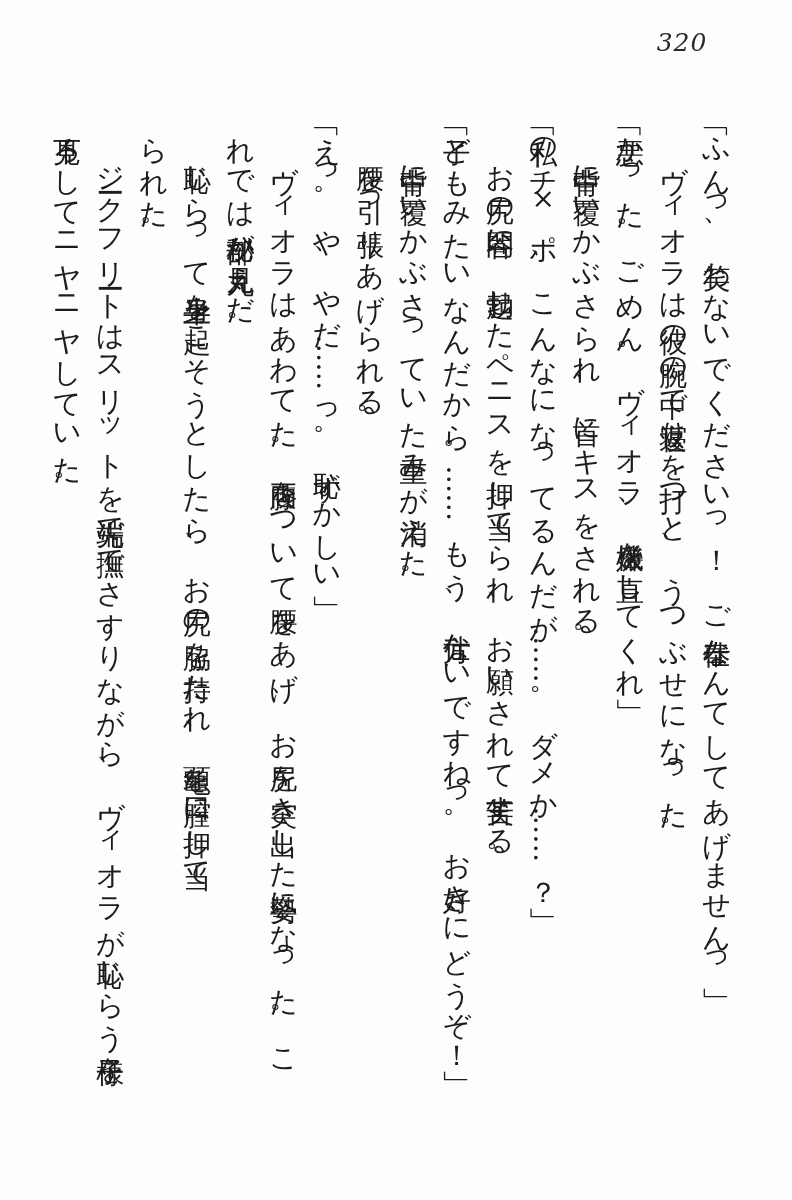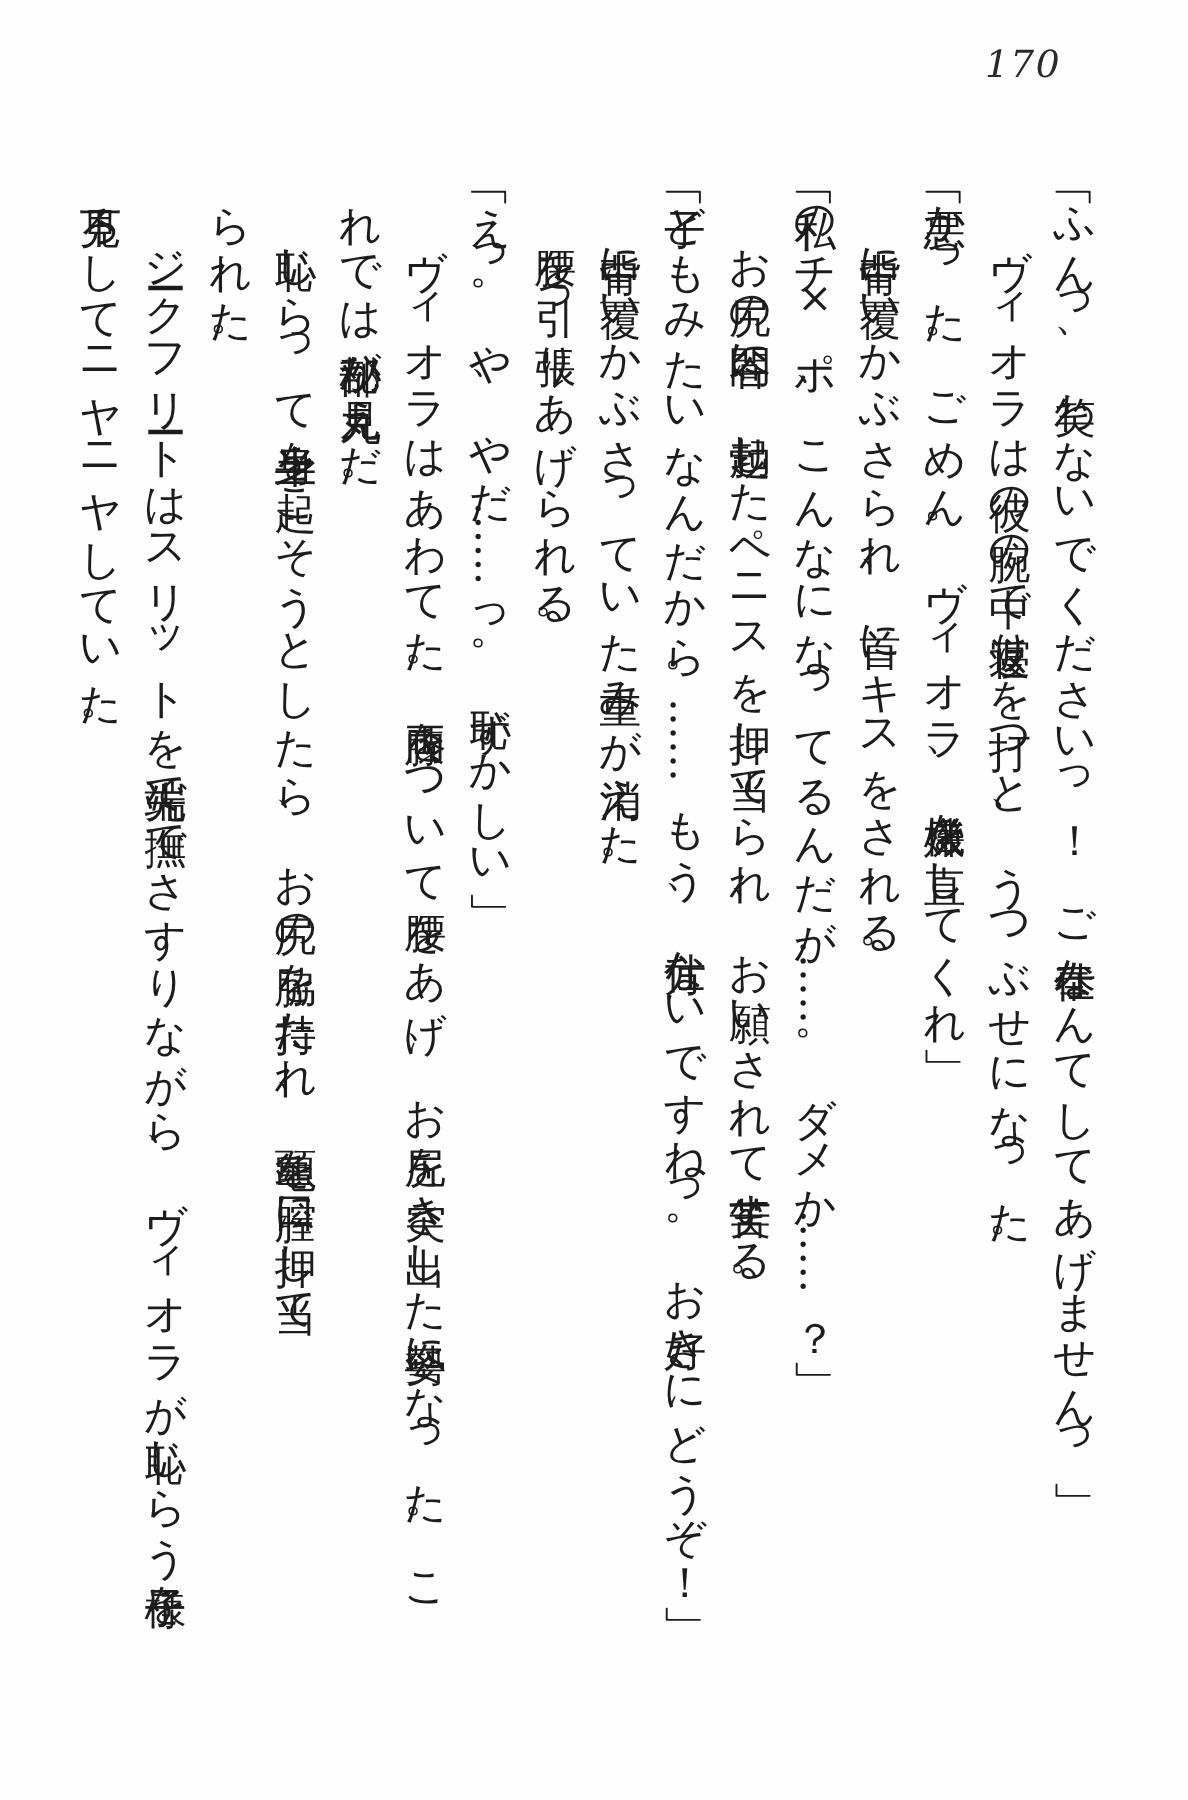--- a/index.html
+++ b/index.html
@@ -43,21 +43,21 @@
     letter-spacing: 0;
   }
   .text-line.indent {
     padding-top: 28px;     
   }
 </style>
 </head>
 <body>
 
 <div class="page">
-  <div class="page-number">170</div>
+  <div class="page-number">320</div>
   <div class="text-block">
       <div class="text-line">「ふんっ、笑わないでくださいっ！　ご奉仕なんてしてあげませんっ」</div>
       <div class="text-line indent">ヴィオラは彼の腕の中で寝返りを打つと、うつぶせになった。</div>
       <div class="text-line">「悪かった。ごめん。ヴィオラ、機嫌を直してくれ」</div>
       <div class="text-line indent">背中に覆いかぶさられ、首にキスをされる。</div>
       <div class="text-line">「私のチ×ポ、こんなになってるんだが……。ダメか……？」</div>
       <div class="text-line indent">お尻の谷間に、勃起したペニスを押し当てられ、お願いされて苦笑する。</div>
       <div class="text-line">「子どもみたいなんだから。……もう、仕方ないですねっ。お好きにどうぞ！」</div>
       <div class="text-line indent">背中に覆いかぶさっていた重みが消えた。</div>
       <div class="text-line indent">腰を引っ張りあげられる。</div>

